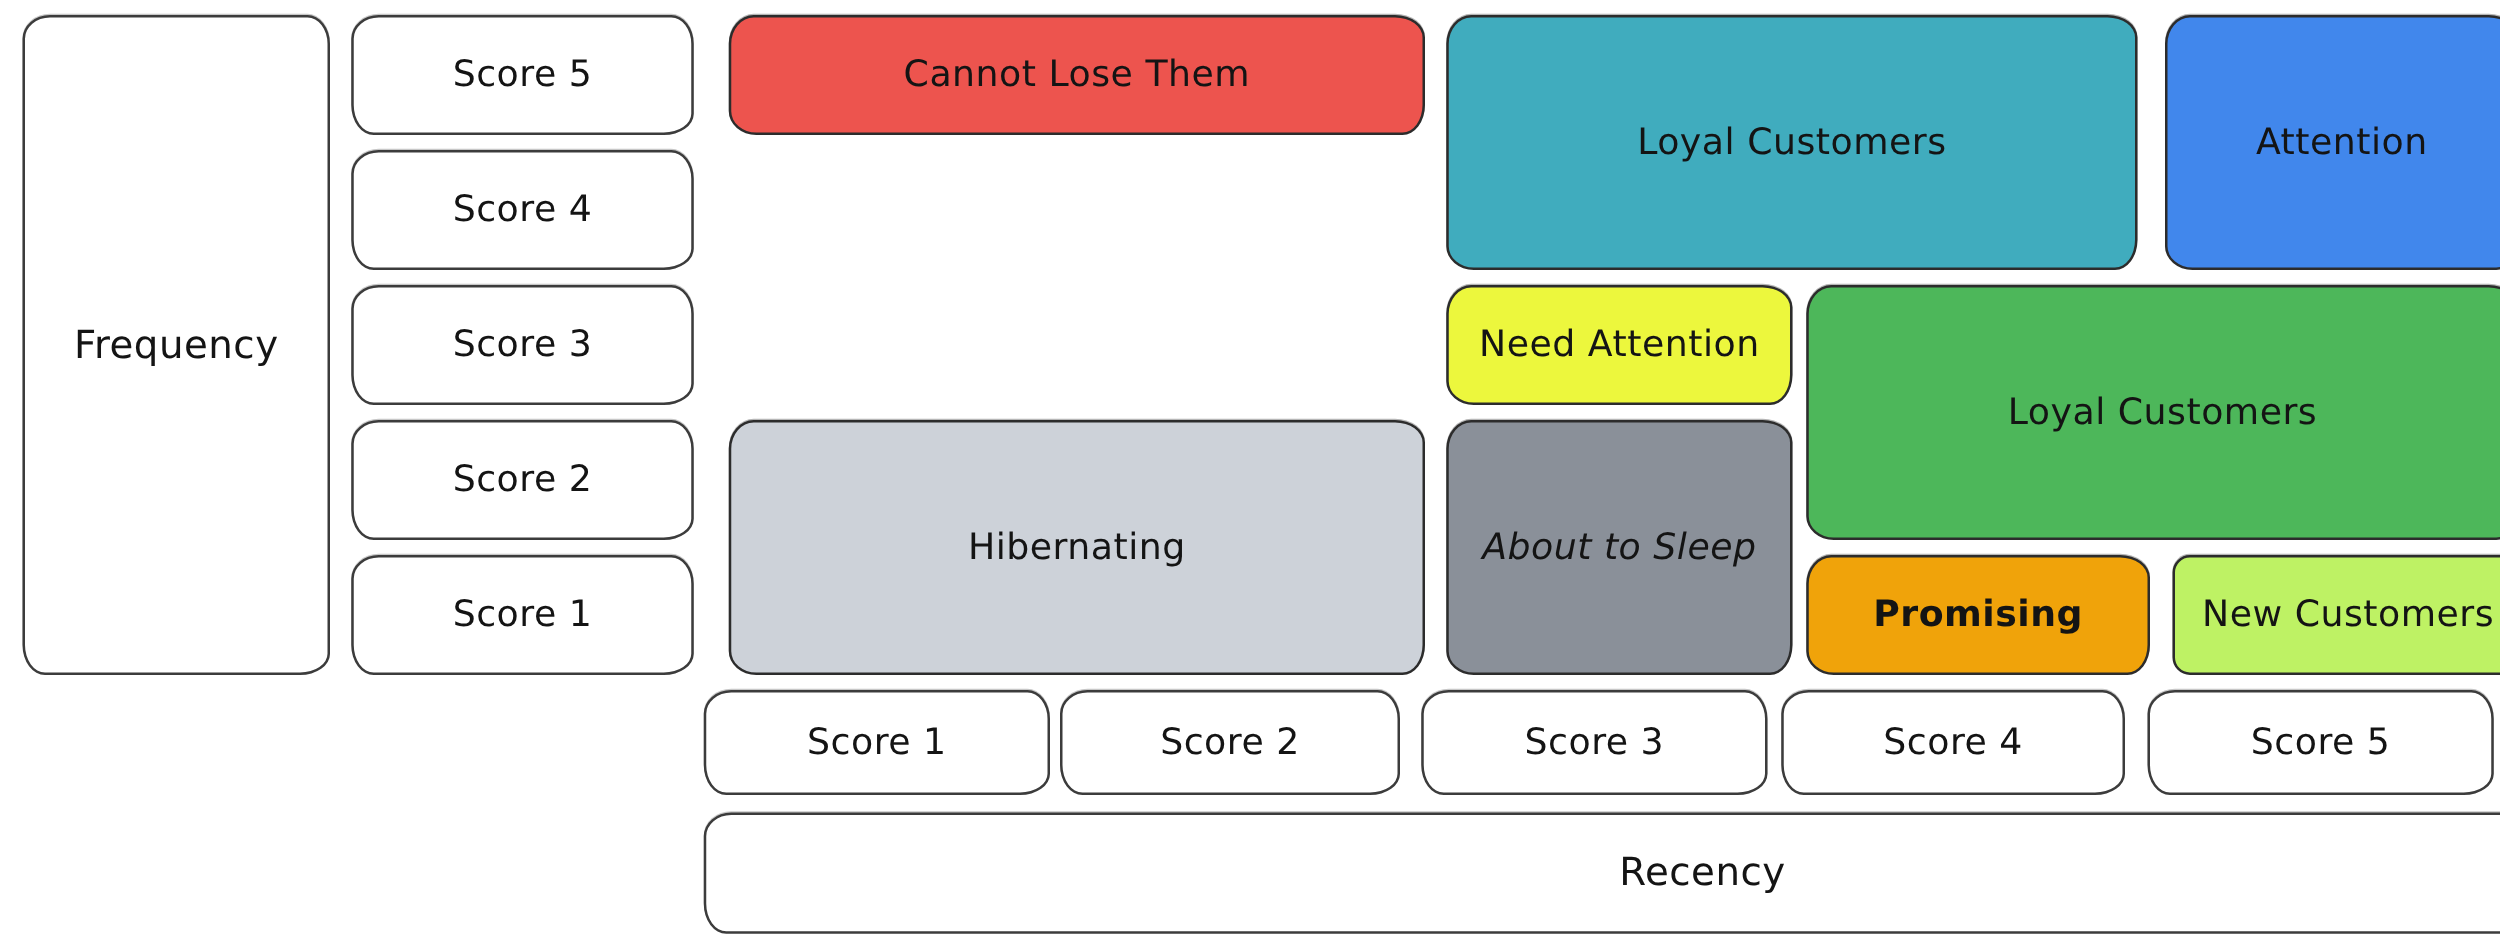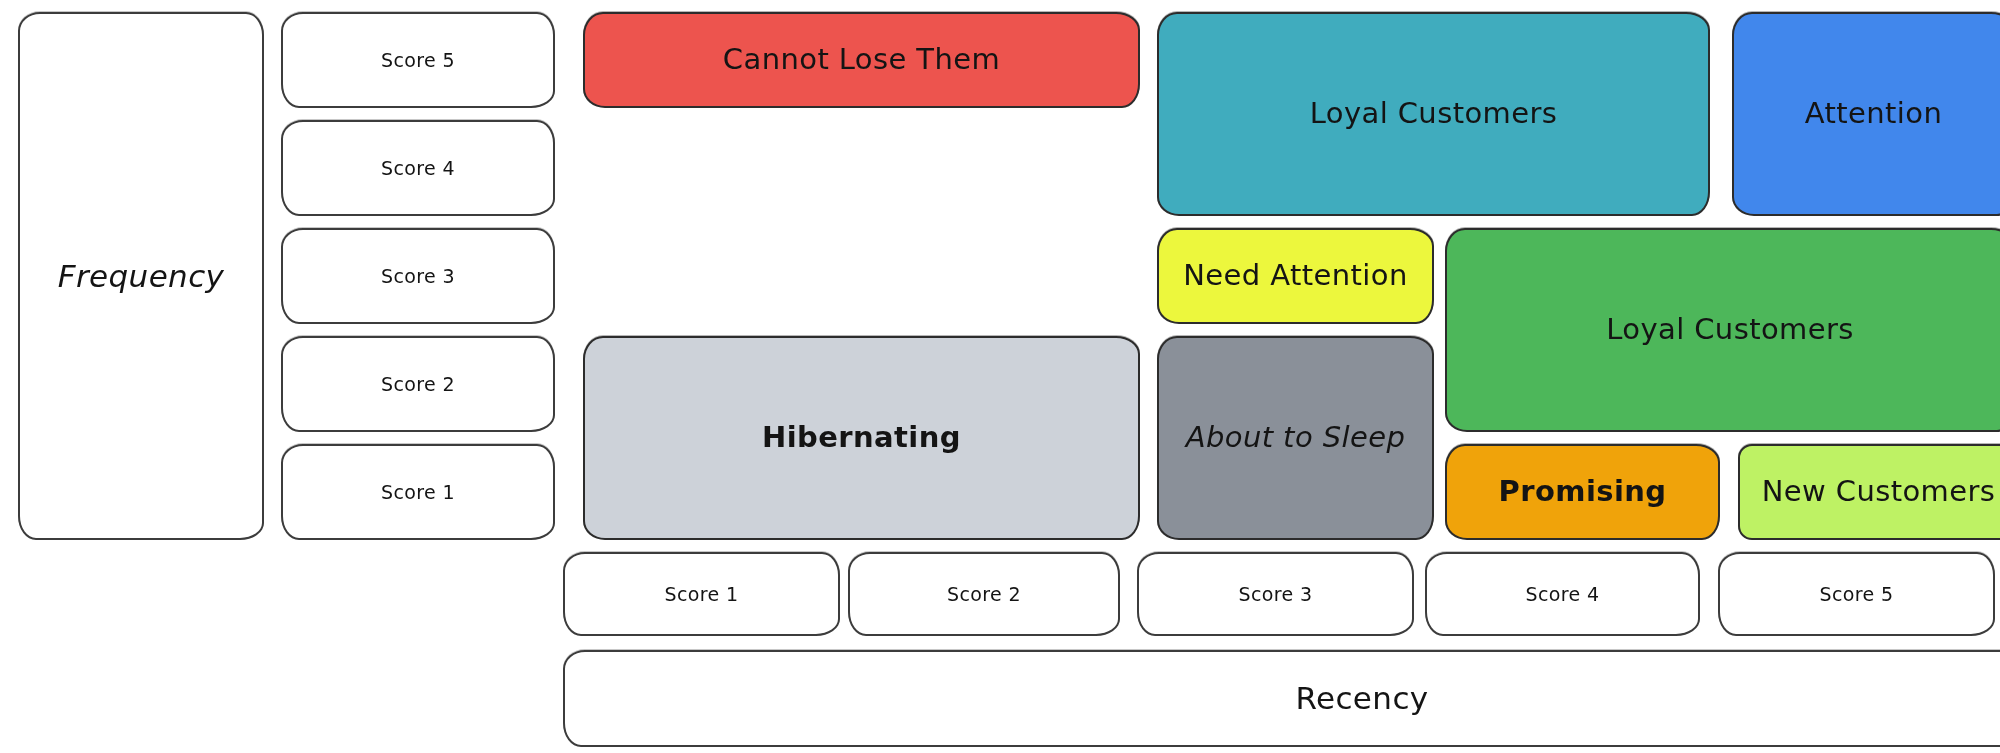--- a/index.html
+++ b/index.html
@@ -16,21 +16,21 @@
     color: #141414;
     overflow: hidden;
   }
   .box {
     position: absolute;
     display: flex;
     align-items: center;
     justify-content: center;
     text-align: center;
     box-sizing: border-box;
-    font-size: 19px;
+    font-size: 29px;
     letter-spacing: 0.4px;
     line-height: 1.1;
     color: #141414;
     white-space: nowrap;
   }
   
   .white {
     background: #ffffff;
     border: 2.5px solid #3c3c3c;
     border-radius: 22px 18px 24px 18px / 19px 23px 17px 24px;
@@ -44,32 +44,32 @@
     font-size: 29px;
     margin-left: 20px;
   }
   .big-label { font-size: 31px; }
 </style>
 </head>
 <body>
 
 <div class="board">
 
-  <div class="box white big-label" style="left:18px; top:12px; width:246px; height:528px;font-style:italic;">Frequency</div>
+  <div class="box white big-label" style="left:18px; top:12px; width:246px; height:528px;">Frequency</div>
 
   <div class="box white" style="left:281px; top:12px; width:274px; height:96px;">Score 5</div>
   <div class="box white" style="left:281px; top:120px; width:274px; height:96px;">Score 4</div>
   <div class="box white" style="left:281px; top:228px; width:274px; height:96px;">Score 3</div>
   <div class="box white" style="left:281px; top:336px; width:274px; height:96px;">Score 2</div>
   <div class="box white" style="left:281px; top:444px; width:274px; height:96px;">Score 1</div>
 
   <div class="box seg" style="left: 563px; top: 12px; width: 557px; height: 96px; background-color: rgb(237, 84, 78);">Cannot Lose Them</div>
 
 
-  <div class="box seg" style="left: 563px; top: 336px; width: 557px; height: 204px; background-color: rgb(205, 210, 217); font-weight: bold;">Hibernating</div>
+  <div class="box seg" style="left: 563px; top: 336px; width: 557px; height: 204px; background-color: rgb(205, 210, 217);">Hibernating</div>
 
   <div class="box seg" style="left: 1137px; top: 12px; width: 553px; height: 204px; background-color: rgb(64, 172, 190);">Loyal Customers</div>
 
   <div class="box seg" style="left: 1712px; top: 12px; width: 283px; height: 204px; background-color: rgb(65, 135, 236);">Attention</div>
 
   <div class="box seg" style="left: 1137px; top: 228px; width: 277px; height: 96px; background-color: rgb(236, 247, 61);">Need Attention</div>
 
   <div class="box seg" style="left: 1137px; top: 336px; width: 277px; height: 204px; background-color: rgb(138, 144, 153); font-style: italic;">About to Sleep</div>
 
   <div class="box seg" style="left: 1425px; top: 228px; width: 570px; height: 204px; background-color: rgb(77, 183, 90);">Loyal Customers</div>

